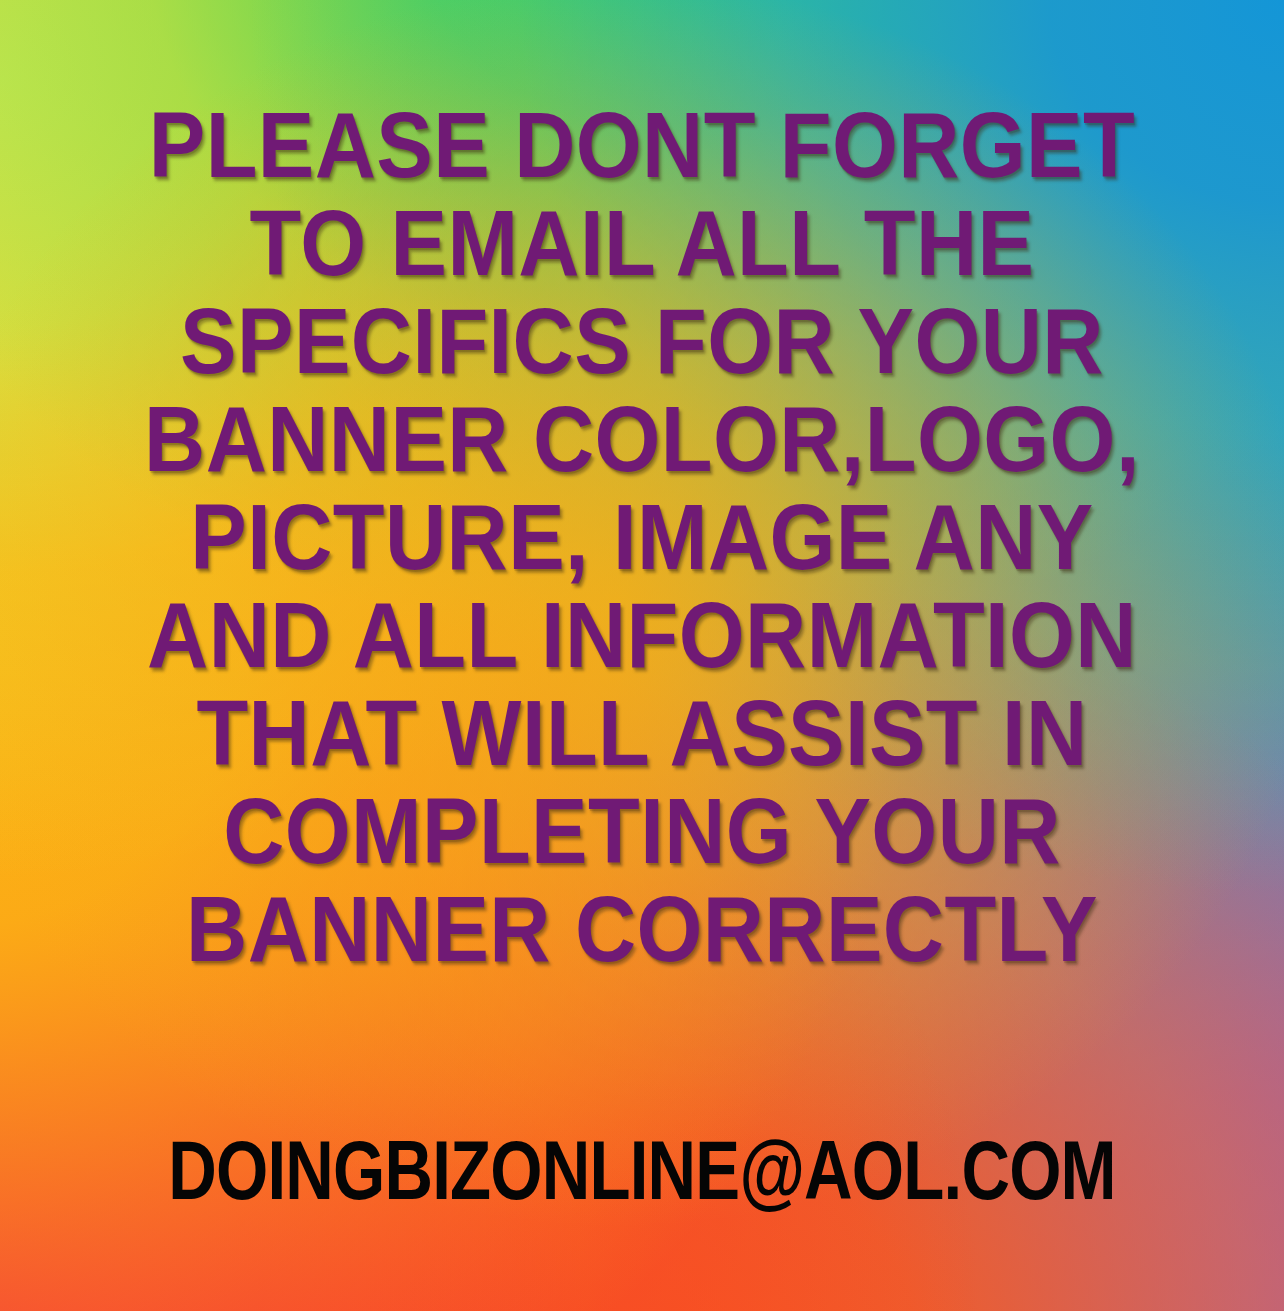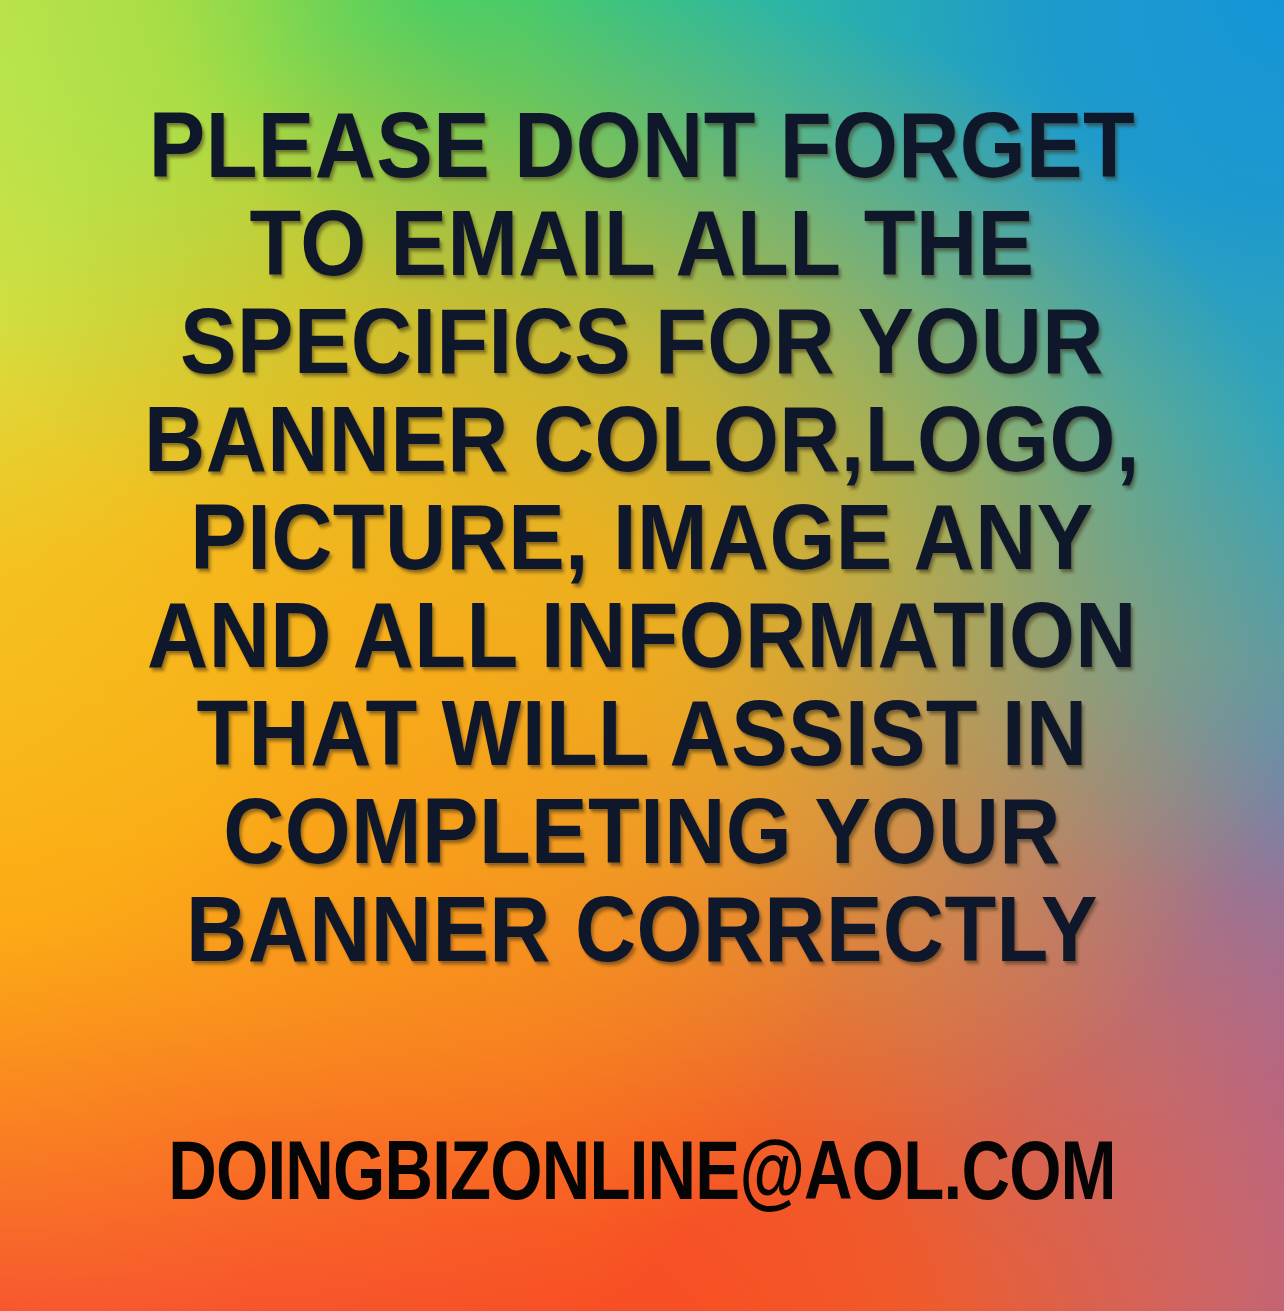--- a/index.html
+++ b/index.html
@@ -44,21 +44,21 @@
 
   
   #headline {
     position: absolute;
     left: 0;
     right: 0;
     top: 96px;
     text-align: center;
     font-family: "Liberation Sans", "DejaVu Sans", sans-serif;
     font-weight: bold;
-    color: #0f172a;
+    color: #701a75;
     letter-spacing: 0.5px;
     line-height: 1.0;
     z-index: 5;
   }
 
   #headline .hl-line {
     display: block;
     font-size: 92px;
     transform: scaleX(0.92);
     transform-origin: center;

